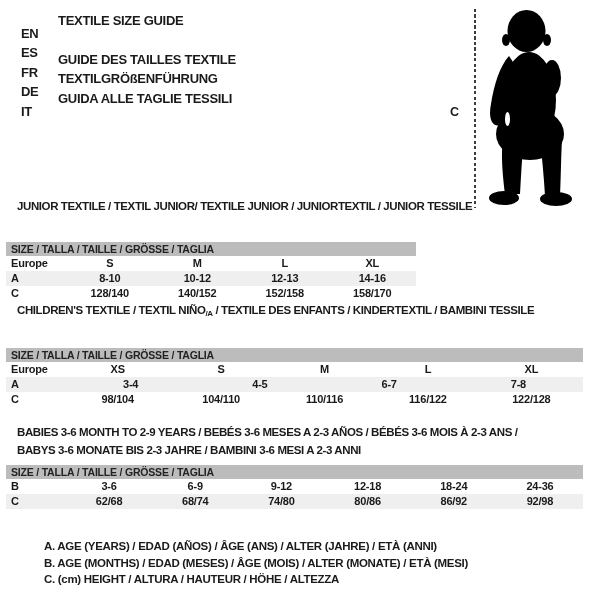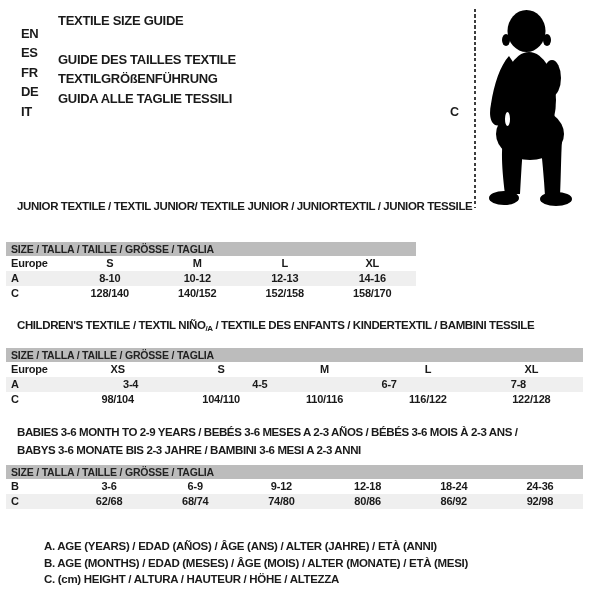--- a/index.html
+++ b/index.html
@@ -121,21 +121,21 @@
         <div class="trow">
           <span class="tlabel">C</span>
           <span class="tcell">128/140</span>
           <span class="tcell">140/152</span>
           <span class="tcell">152/158</span>
           <span class="tcell">158/170</span>
         </div>
       </div>
   </div>
 
-  <div class="tbl-title" style="top:319px">
+  <div class="tbl-title" style="top:304px">
     <span>CHILDREN'S TEXTILE / TEXTIL NIÑO</span><span class="subsc">/A</span><span> / TEXTILE DES ENFANTS / KINDERTEXTIL / BAMBINI TESSILE</span>
   </div>
   <div class="tbl" style="top:348px;width:577px">
     <div class="size-bar">SIZE / TALLA / TAILLE / GRÖSSE / TAGLIA</div>
     <div>
         <div class="trow">
           <span class="tlabel">Europe</span>
           <span class="tcell">XS</span>
           <span class="tcell">S</span>
           <span class="tcell">M</span>

